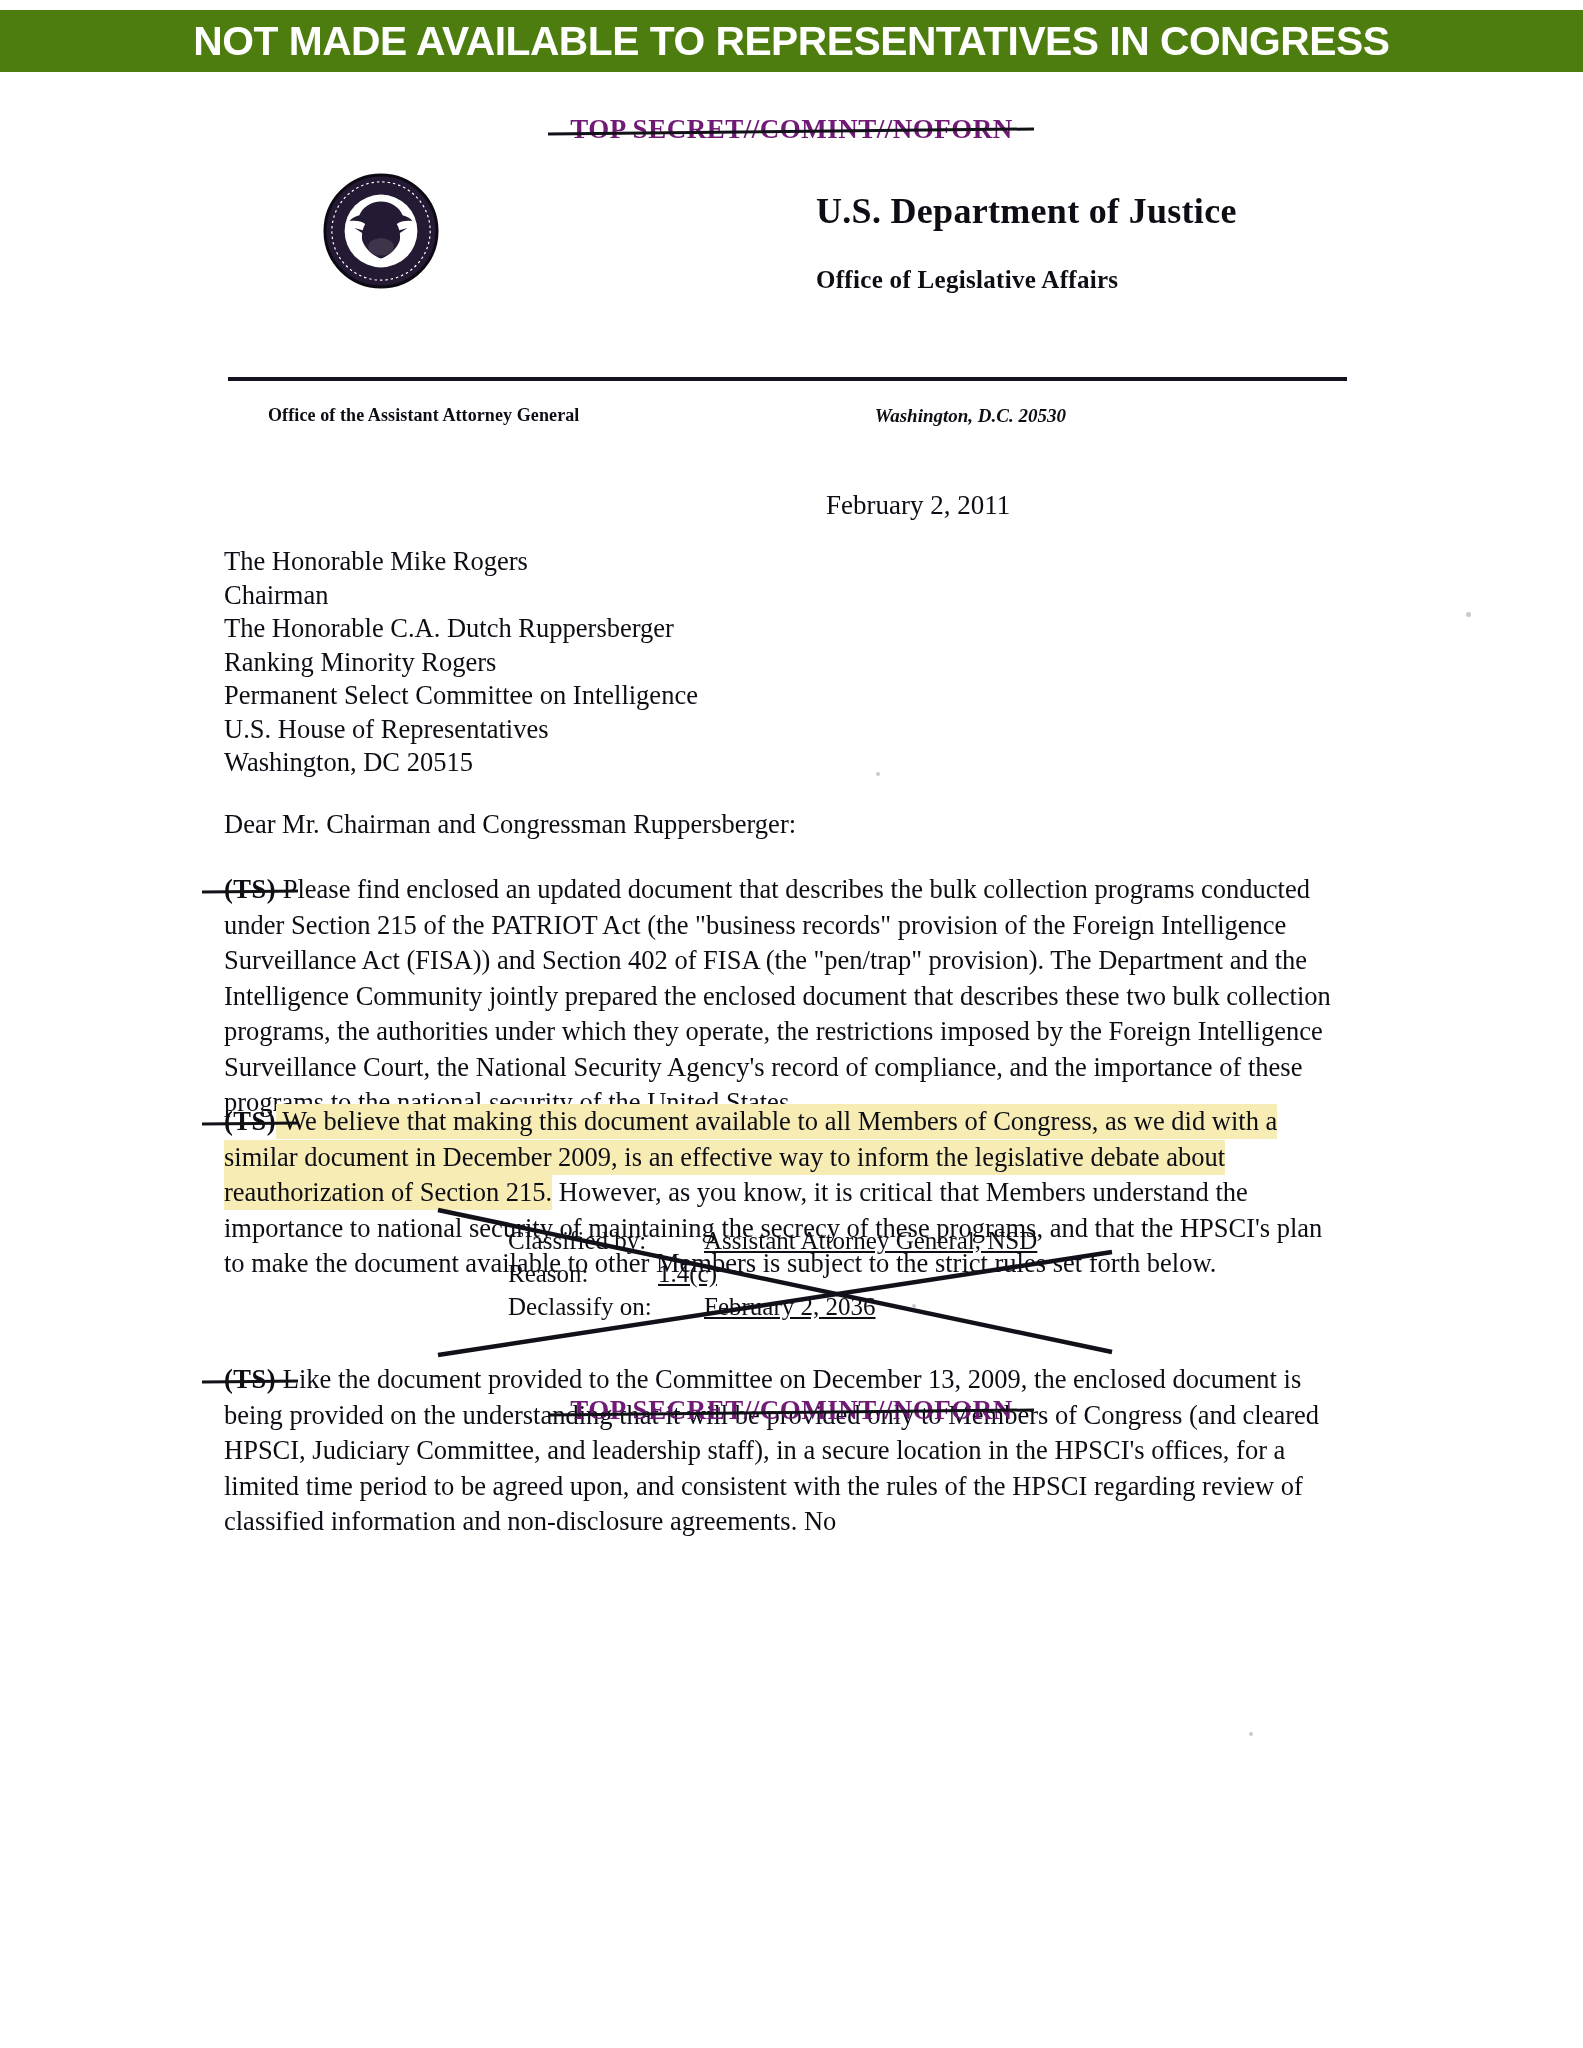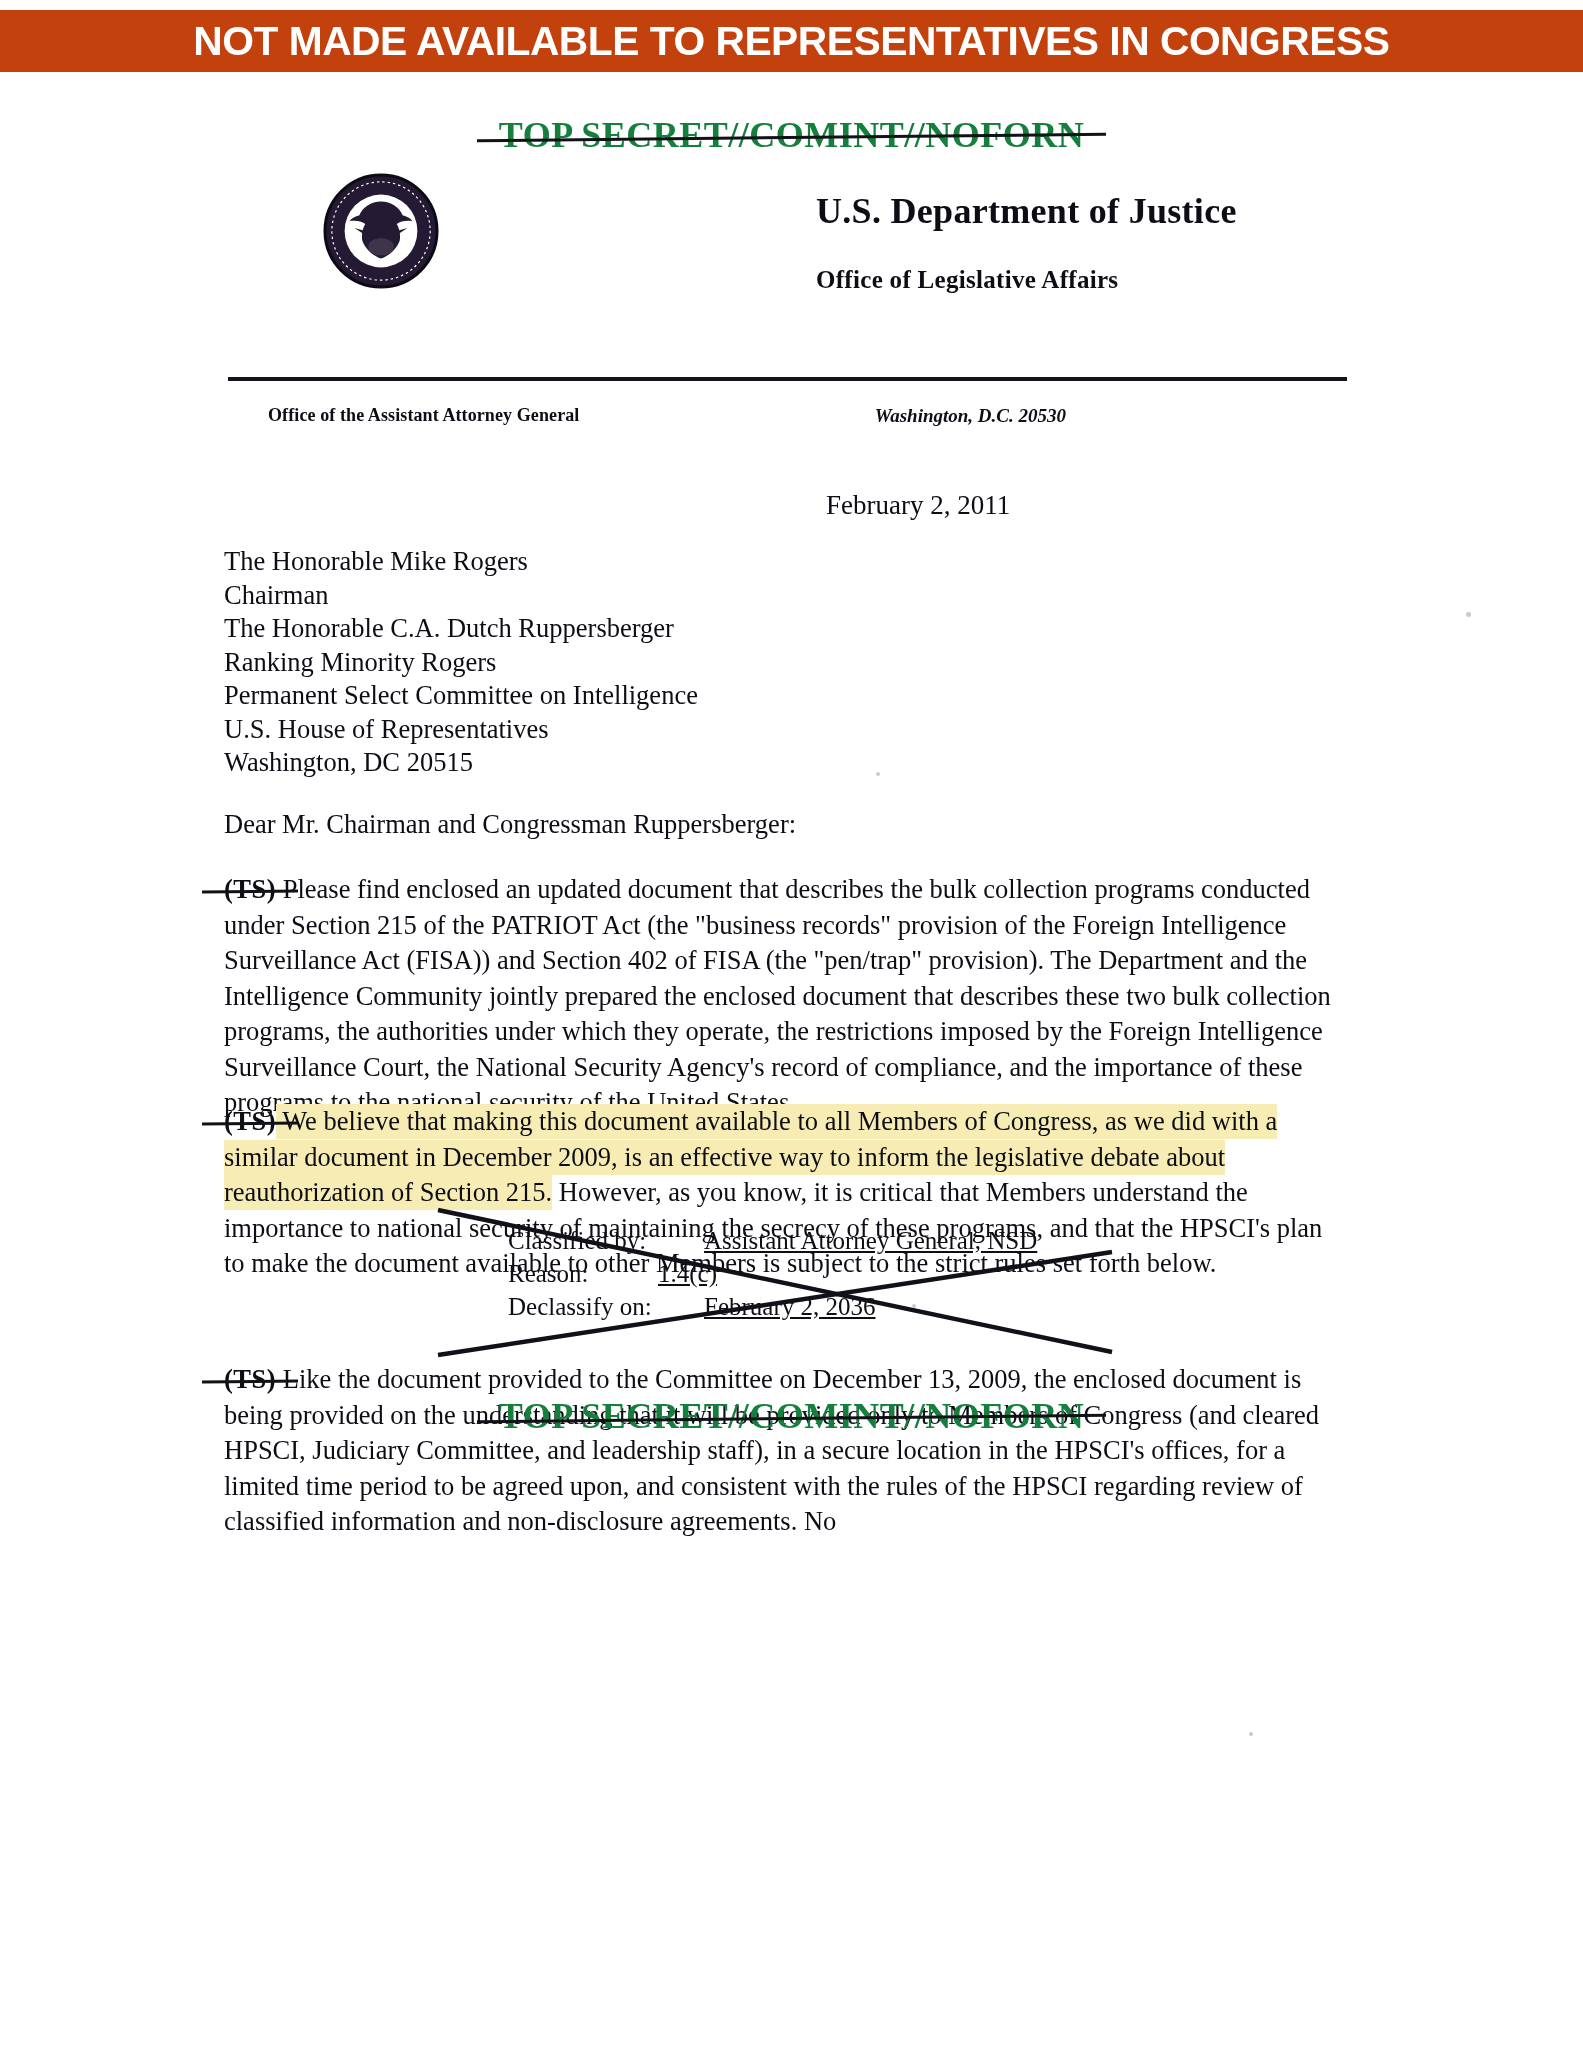--- a/index.html
+++ b/index.html
@@ -16,21 +16,21 @@
     overflow: hidden;
   }
 
   
   #banner {
     position: absolute;
     left: 0;
     top: 10px;
     width: 1583px;
     height: 62px;
-    background: #c2410c;
+    background: #4d7c0f;
     display: flex;
     align-items: center;
     justify-content: center;
   }
   #banner .banner-text {
     color: #ffffff;
     font-family: "Liberation Sans", "DejaVu Sans", sans-serif;
     font-weight: bold;
     font-size: 40px;
     letter-spacing: -0.5px;
@@ -61,23 +61,23 @@
     top: 52%;
     border-top: 3px solid #111118;
     transform: rotate(-0.6deg);
   }
 
   
   .class-line {
     position: absolute;
     width: 100%;
     text-align: center;
-    font-size: 36px;
-    font-weight: bold;
-    color: #15803d;
+    font-size: 27px;
+    font-weight: bold;
+    color: #701a75;
   }
   #class-top { top: 42px; }
   #class-bottom { top: 1323px; }
 
   
   #seal {
     position: absolute;
     left: 322px;
     top: 100px;
     width: 118px;

